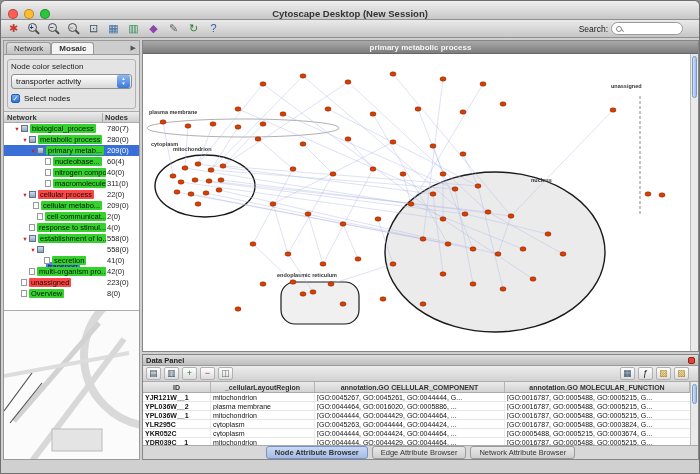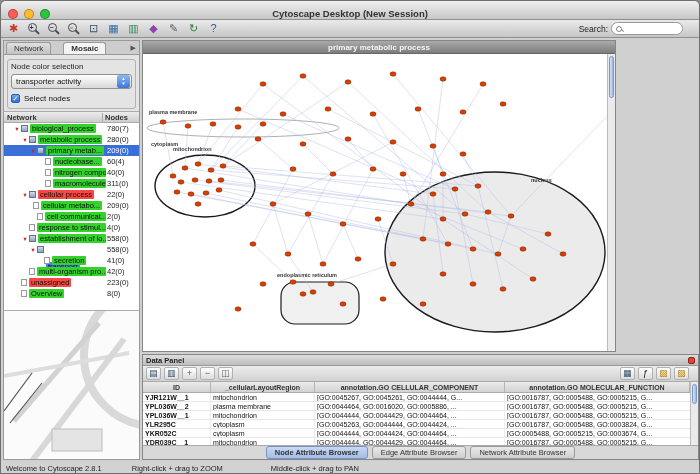--- a/index.html
+++ b/index.html
@@ -26,21 +26,21 @@
   .searchbox{width:72px;height:13px;background:#fff;border:1px solid #999;border-radius:7px;display:flex;align-items:center;padding:0 4px;gap:3px;}
   .smag{width:6px;height:6px;border:1.2px solid #888;border-radius:50%;position:relative;flex:none;}
   .smag::after{content:"";position:absolute;width:3px;height:1.2px;background:#888;right:-2.6px;bottom:-1.1px;transform:rotate(45deg);}
   .searchbox input{border:none;outline:none;width:100%;font-size:8px;background:transparent;font-family:"Liberation Sans",sans-serif;}
   
   .control-panel{position:absolute;left:2px;top:39px;width:137px;height:420px;background:#e4e4e4;border:1px solid #9a9a9a;display:flex;flex-direction:column;}
   .panel-header{height:11px;background:linear-gradient(#dedede,#bdbdbd);border-bottom:1px solid #9a9a9a;display:flex;align-items:center;padding:0 3px;font-size:7.5px;font-weight:bold;color:#222;flex:none;}
   .closebox{margin-left:auto;width:7px;height:7px;background:#e04438;border:1px solid #8f221a;border-radius:2px;flex:none;}
   .ptabs{height:14px;display:flex;align-items:flex-end;background:#cdcdcd;border-bottom:1px solid #999;padding-left:2px;flex:none;}
   .ptab{font-size:8px;padding:1px 7px 1px;border:1px solid #999;border-bottom:none;background:linear-gradient(#e0e0e0,#c2c2c2);border-radius:3px 3px 0 0;color:#333;}
-  .ptab.active{background:#f4f4f4;font-weight:bold;margin-left:12px;}
+  .ptab.active{background:#f4f4f4;font-weight:bold;}
   .tab-scroll{margin-left:auto;font-size:7px;color:#555;padding:0 3px 2px;}
   .groupbox{margin:4px 3px 2px;border:1px solid #b2b2b2;border-radius:3px;padding:2px 3px 5px;flex:none;}
   .group-title{font-size:8px;color:#222;margin-bottom:3px;}
   .combo{height:15px;background:linear-gradient(#ffffff,#d8d8d8);border:1px solid #8f8f8f;border-radius:3px;display:flex;align-items:center;font-size:8px;padding-left:4px;color:#111;}
   .combo-btn{margin-left:auto;width:13px;height:13px;background:linear-gradient(#8cb8f4,#3b78d6);border-radius:2px;color:#fff;display:flex;flex-direction:column;align-items:center;justify-content:center;line-height:1;margin-right:1px;}
   .combo-btn::before{content:"▲";font-size:4.5px;}
   .combo-btn::after{content:"▼";font-size:4.5px;}
   .check-row{display:flex;align-items:center;gap:4px;margin-top:5px;font-size:8px;color:#111;}
   .checkbox{width:9px;height:9px;background:linear-gradient(#6fa8ef,#2f6ed6);border:1px solid #2a5cb0;border-radius:2px;color:#fff;font-size:7px;display:flex;align-items:center;justify-content:center;flex:none;}
   .checkbox::after{content:"✓";}
@@ -51,21 +51,21 @@
   .trow{height:11px;display:flex;align-items:center;font-size:7.5px;white-space:nowrap;}
   .trow.sel{background:#3a6fd8;}
   .trow.sel .tval{color:#fff;}
   .expander{width:8px;color:#cc2222;font-size:5.5px;text-align:center;flex:none;}
   .nicon{width:7px;height:7px;flex:none;background:linear-gradient(#d3dce9,#8fa3bd);border:1px solid #5d738f;margin-right:2px;}
   .licon{width:6px;height:7px;flex:none;background:#fff;border:1px solid #999;margin-right:2px;}
   .tlabel{padding:0 2px;color:#071407;border-radius:1px;overflow:hidden;flex:0 1 auto;min-width:0;}
   .tval{margin-left:auto;width:33px;overflow:hidden;color:#222;flex:none;padding-left:1px;}
   .birdseye{flex:1;background:#fbfbfb;border-top:1px solid #ababab;position:relative;overflow:hidden;}
   
-  .canvas{position:absolute;left:141px;top:39px;width:474px;height:312px;border:1px solid #868686;background:#7dd3fc;display:flex;flex-direction:column;}
+  .canvas{position:absolute;left:141px;top:39px;width:557px;height:312px;border:1px solid #868686;background:#7dd3fc;display:flex;flex-direction:column;}
   .canvas-title{height:13px;background:linear-gradient(#a9a9a9,#7d7d7d);color:#f5f5f5;font-size:8px;font-weight:bold;text-align:center;line-height:13px;border-bottom:1px solid #666;flex:none;}
   .canvas-body{position:relative;flex:1;background:#fff;overflow:hidden;}
   #net{position:absolute;left:0;top:0;width:548px;height:298px;}
   .vscroll{position:absolute;right:0;top:0;bottom:0;width:8px;background:#eaeaea;border-left:1px solid #bbb;}
   .vscroll .thumb{position:absolute;left:1px;right:1px;top:2px;height:42px;background:linear-gradient(90deg,#d4e2f8,#9ab8e6);border:1px solid #7a98c6;border-radius:4px;}
   .edge{stroke:#b3bce8;stroke-width:0.6;opacity:0.75;}
   .node{fill:#d84000;stroke:#7d1f00;stroke-width:0.5;}
   .rlabel{font-size:5.5px;font-weight:bold;fill:#333;font-family:"Liberation Sans",sans-serif;}
   
   .data-panel{position:absolute;left:141px;top:353px;width:557px;height:106px;border:1px solid #868686;background:#e6e6e6;display:flex;flex-direction:column;}
@@ -533,19 +533,14 @@
           <div class="thumb" style="height:20px"></div>
         </div>
     </div>
     <div class="dp-tabs" id="dp-tabs">
         <span class="dptab active">Node Attribute Browser</span>
         <span class="dptab">Edge Attribute Browser</span>
         <span class="dptab">Network Attribute Browser</span>
       </div>
   </section>
 
-  <footer class="statusbar" id="statusbar">
-      <span>Welcome to Cytoscape 2.8.1</span>
-      <span>Right-click + drag to ZOOM</span>
-      <span>Middle-click + drag to PAN</span>
-    </footer>
 
 </div>
 
 </body></html>

